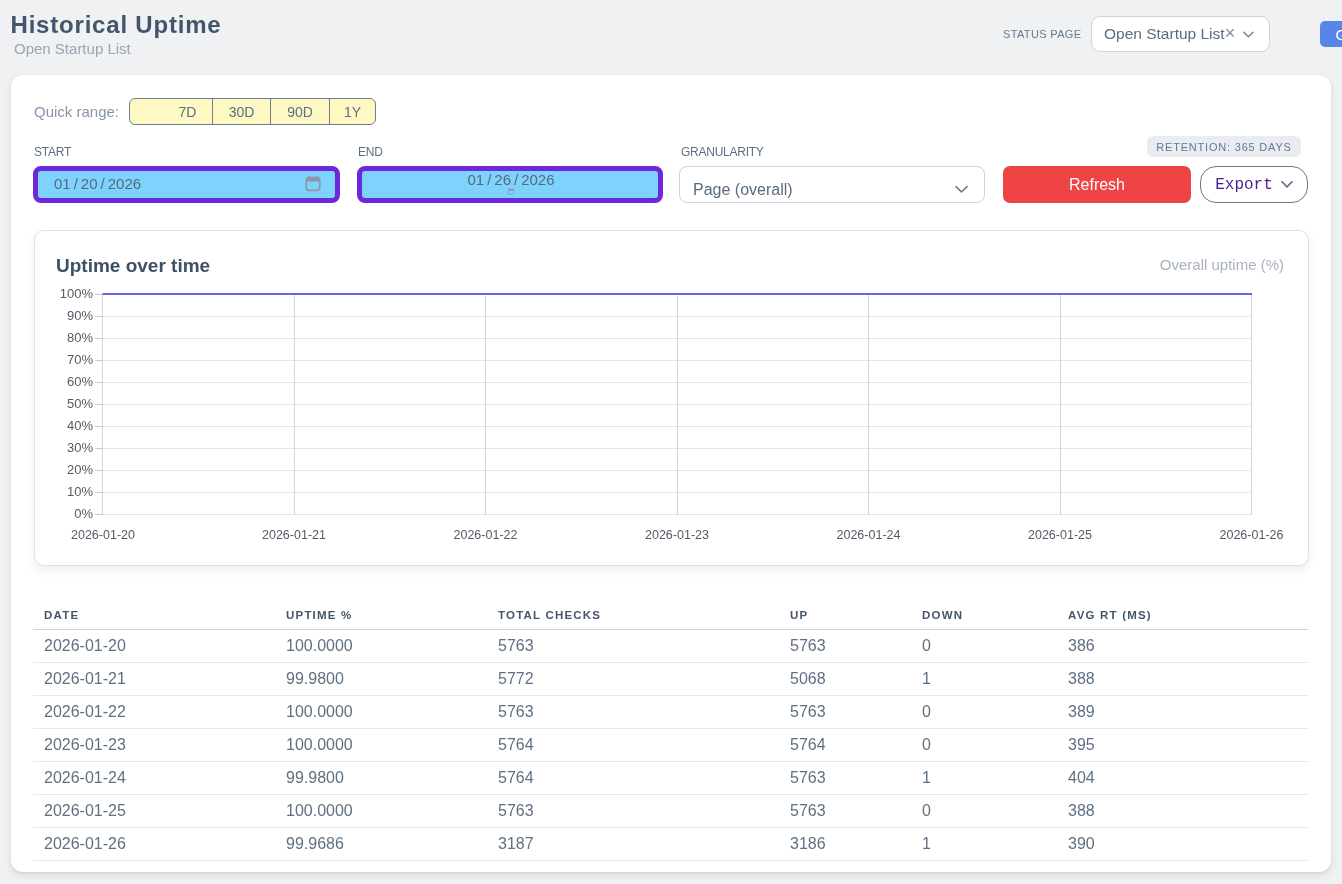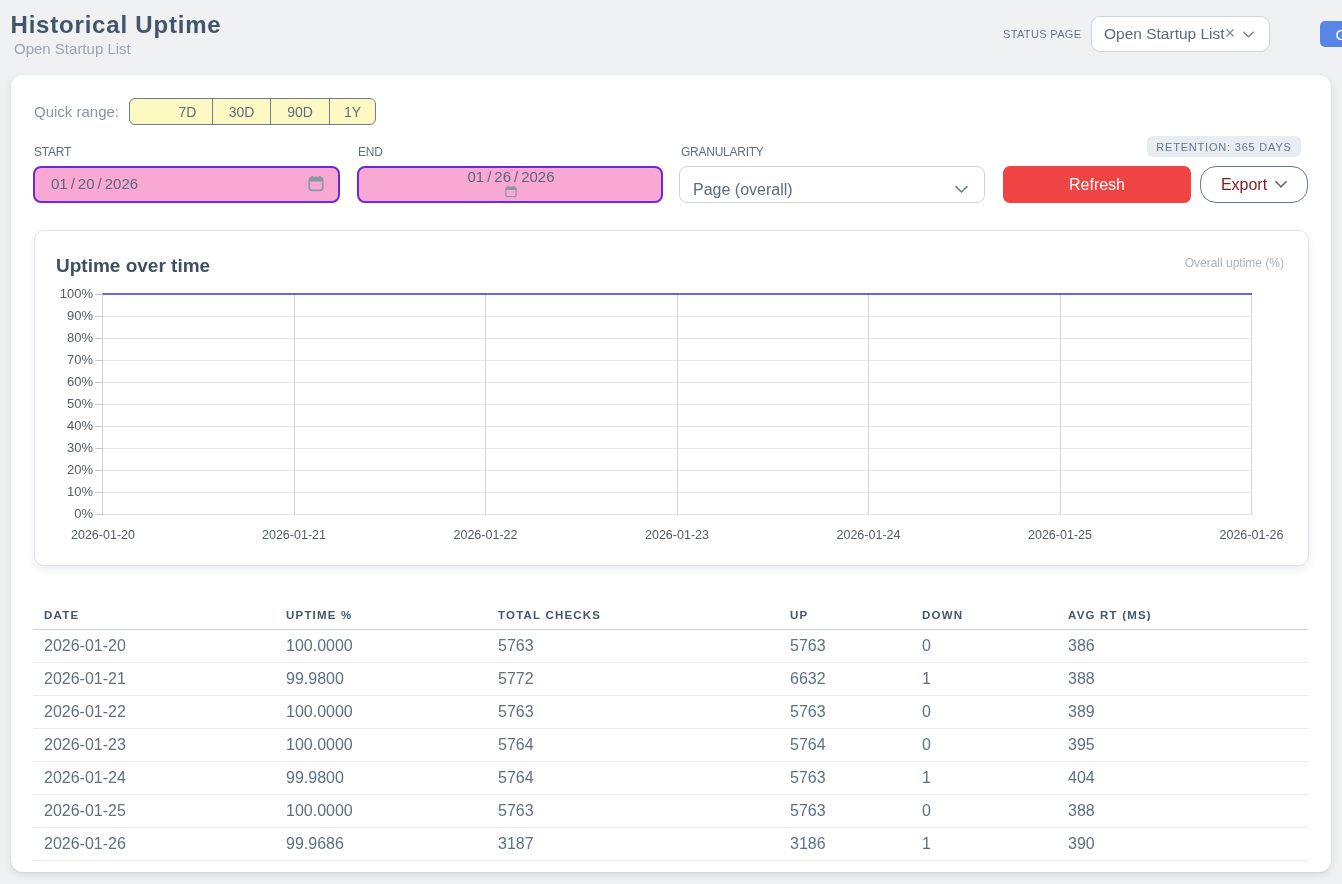--- a/index.html
+++ b/index.html
@@ -22,30 +22,30 @@
 .card { position:absolute; left:11px; top:75px; width:1320px; height:797px; background:#fff; border-radius:12px; box-shadow:0 3px 7px rgba(110,125,150,.20), 0 1px 2px rgba(110,125,150,.10); }
 
 .qr-label { position:absolute; left:34px; top:103px; font-size:15px; color:#8795a6; }
 .qr-group { position:absolute; left:129px; top:98px; height:27px; display:flex; border:1px solid #6b8096; border-radius:6px; overflow:hidden; background:#fef9c3;padding-left:33px; }
 .qr-group .b { font-size:14px; color:#5a6e84; display:flex; align-items:center; justify-content:center; border-left:1px solid #6b8096; }
 .qr-group .b:first-child { border-left:none; }
 .b7 { width:49px; } .b30 { width:58px; } .b90 { width:59px; } .b1y { width:46px; }
 .badge { position:absolute; left:1147px; top:100px; width:154px; height:21px; background:#e9ecf0; border-radius:6px; color:#64798f; font-size:11px; letter-spacing:0.8px; display:flex; align-items:center; justify-content:center;margin-top:36px; }
 
 .flabel { position:absolute; font-size:12px; color:#5c6e82; letter-spacing:-0.25px; }
-.date-in { position:absolute; top:166px; height:37px; border:2px solid #6d28d9; border-radius:8px; background:#f9a8d4; font-size:15px; color:#57687c; display:flex; align-items:center; padding:0 14px 3px 16px; }
+.date-in { position:absolute; top:166px; height:37px; border:5px solid #6d28d9; border-radius:8px; background:#7dd3fc; font-size:15px; color:#57687c; display:flex; align-items:center; padding:0 14px 3px 16px; }
 .date-in .dt { flex:1; }
 .gran { position:absolute; left:679px; top:166px; width:306px; height:37px; border:1px solid #ccd4dc; border-radius:8px; background:#fff; display:flex; align-items:center; padding:10px 16px 0 13px; }
 .gran .txt { font-size:16px; color:#5a6b7e; flex:1; }
 .refresh { position:absolute; left:1003px; top:166px; width:188px; height:37px; background:#ef4444; border-radius:7px; color:#fff; font-size:16px; display:flex; align-items:center; justify-content:center; }
-.export { position:absolute; left:1200px; top:166px; width:108px; height:37px; background:#fff; border:1px solid #64788e; border-radius:16px; color:#7f1d1d; font-size:16px; display:flex; align-items:center; justify-content:center; gap:8px; }
+.export { position:absolute; left:1200px; top:166px; width:108px; height:37px; background:#fff; border:1px solid #64788e; border-radius:16px; color:#4c1d95; font-size:16px; display:flex; align-items:center; justify-content:center; gap:8px;font-family:Liberation Mono, monospace; }
 
 .chart-card { position:absolute; left:34px; top:230px; width:1275px; height:336px; border:1px solid #dee2e7; border-radius:10px; background:#fff; box-shadow:0 5px 9px rgba(140,152,175,.14); }
 .cc-title { position:absolute; left:21px; top:24px; font-size:19px; font-weight:bold; color:#3e5064; }
-.cc-right { position:absolute; right:24px; top:25px; font-size:12px; color:#a9b2c0; }
+.cc-right { position:absolute; right:24px; top:25px; font-size:15px; color:#a9b2c0; }
 
 .tbl { position:absolute; left:33px; top:603px; width:1275px; border-collapse:collapse; table-layout:fixed; }
 .tbl th { font-size:11.5px; color:#45566c; letter-spacing:1.2px; text-align:left; font-weight:bold; padding:6px 0 8px 11px; border-bottom:1px solid #ccd2d9; }
 .tbl td { font-size:16px; color:#5f7083; padding:0 0 0 11px; height:33px; border-bottom:1px solid #e8ebee; }
 .c1{width:242px;} .c2{width:212px;} .c3{width:292px;} .c4{width:132px;} .c5{width:146px;} .c6{width:251px;}
 </style>
 </head>
 <body>
 <div class="h1">Historical Uptime</div>
 <div class="sub">Open Startup List</div>
@@ -196,21 +196,21 @@
         <td>100.0000</td>
         <td>5763</td>
         <td>5763</td>
         <td>0</td>
         <td>386</td>
       </tr>
     <tr>
         <td>2026-01-21</td>
         <td>99.9800</td>
         <td>5772</td>
-        <td>6632</td>
+        <td>5068</td>
         <td>1</td>
         <td>388</td>
       </tr>
     <tr>
         <td>2026-01-22</td>
         <td>100.0000</td>
         <td>5763</td>
         <td>5763</td>
         <td>0</td>
         <td>389</td>

